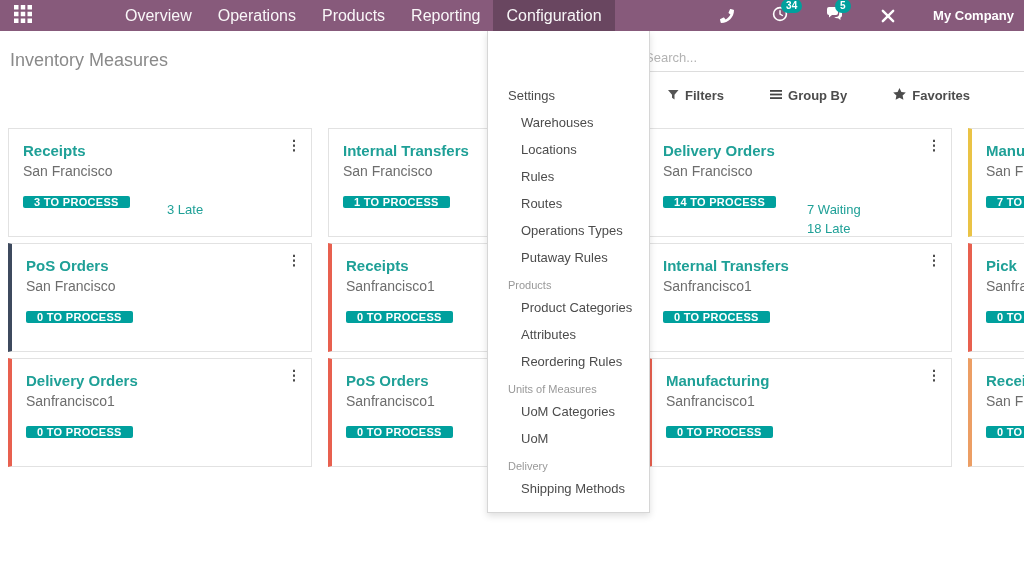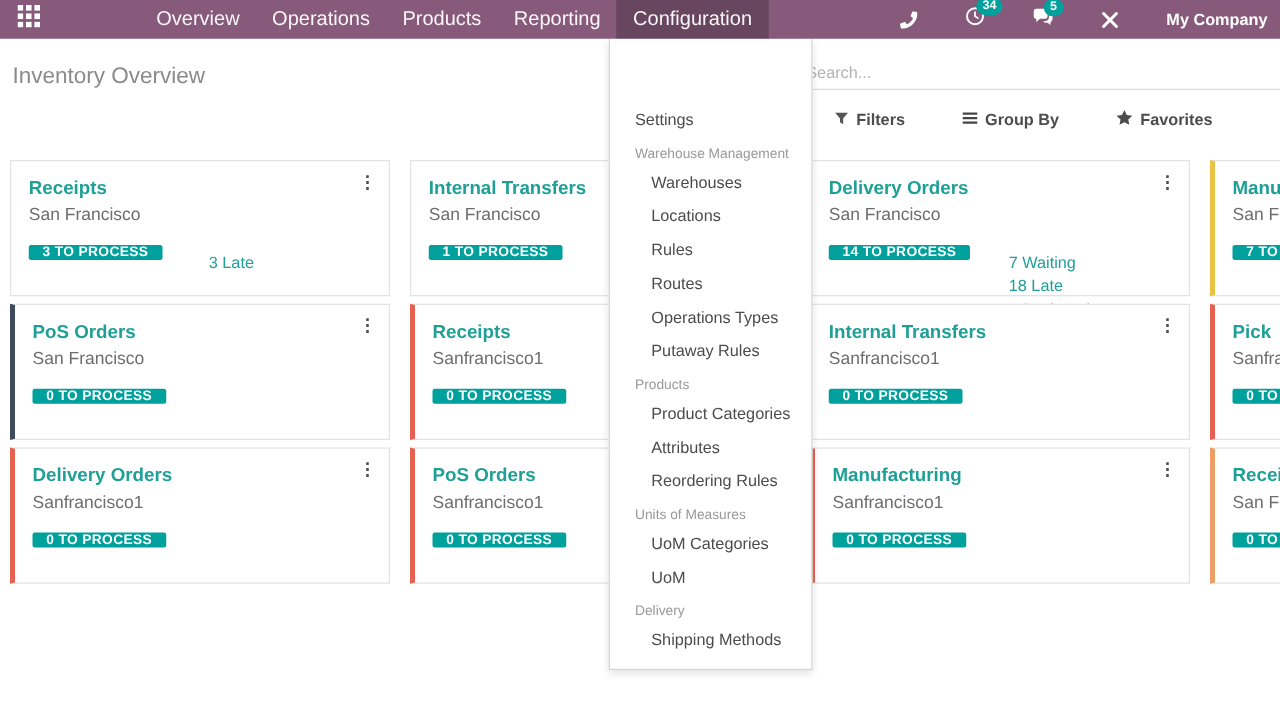--- a/index.html
+++ b/index.html
@@ -111,21 +111,21 @@
       <div class="icon-wrap">
         <svg width="14" height="14" viewBox="0 0 14 14" fill="#fff">
           <rect x="5.8" y="-1.5" width="2.4" height="17" rx="1.2" transform="rotate(45 7 7)"></rect>
           <rect x="5.8" y="-1.5" width="2.4" height="17" rx="1.2" transform="rotate(-45 7 7)"></rect>
         </svg>
       </div>
       <div class="user-name">My Company</div>
     </div>
   </div>
 
-  <div class="page-title">Inventory Overview</div>
+  <div class="page-title">Inventory Measures</div>
 
   <div class="search-box">
     <input type="text" placeholder="Search..." style="">
   </div>
 
   <div class="filter-row">
     <div class="filter-item">
       <span>
         <svg width="11" height="10" viewBox="0 0 11 10">
             <path d="M0 0h10.5L6.5 4.8V9.4L4 7.8V4.8z" fill="#555"></path>
@@ -148,21 +148,20 @@
         <svg width="13" height="12" viewBox="0 0 13 12">
             <path d="M6.5 0l1.9 3.9 4.4.6-3.2 3 .8 4.3L6.5 9.7 2.6 11.8l.8-4.3-3.2-3 4.4-.6z" fill="#4c4c4c"></path>
           </svg>
       </span>
       <span>Favorites</span>
     </div>
   </div>
 
   <div class="dropdown">
       <div class="menu-link no-indent">Settings</div>
-      <div class="menu-section">Warehouse Management</div>
       <div class="menu-link">Warehouses</div>
       <div class="menu-link">Locations</div>
       <div class="menu-link">Rules</div>
       <div class="menu-link">Routes</div>
       <div class="menu-link">Operations Types</div>
       <div class="menu-link">Putaway Rules</div>
       <div class="menu-section">Products</div>
       <div class="menu-link">Product Categories</div>
       <div class="menu-link">Attributes</div>
       <div class="menu-link">Reordering Rules</div>

